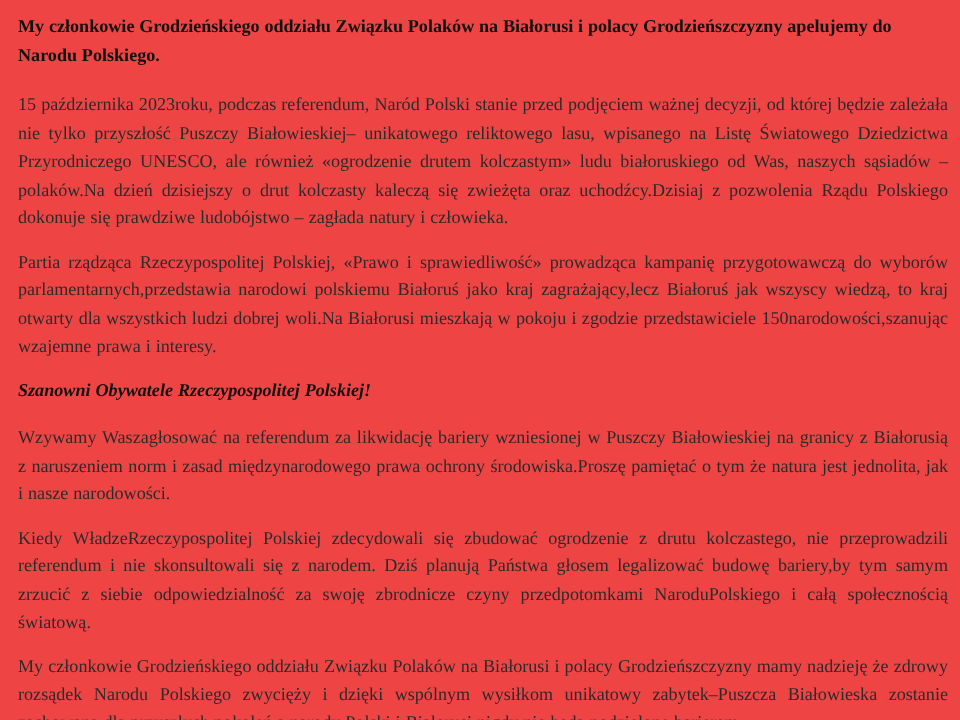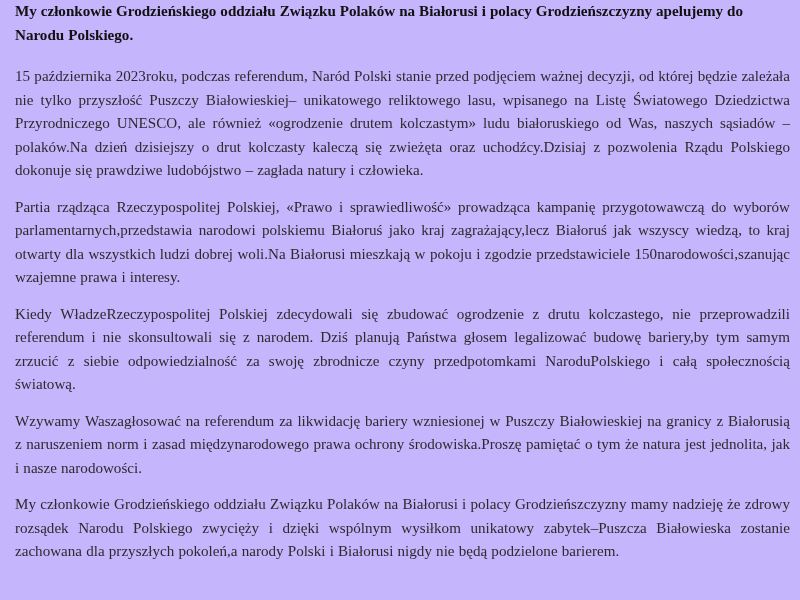--- a/index.html
+++ b/index.html
@@ -14,22 +14,22 @@
     overflow: hidden;
     font-family: "Liberation Serif", "DejaVu Serif", serif;
     color: #1a1a1a;
     -webkit-font-smoothing: antialiased;
   }
 
   .page {
     box-sizing: border-box;
     width: 800px;
     height: 600px;
-    padding: 0 12px 0 15px;
-    background: #c4b5fd;
+    padding: 12px 12px 0 15px;
+    background: #ef4444;
   }
 
   .doc-body {
     width: 775px;
   }
 
   p.para {
     margin: 0 0 13px 0;
     font-size: 15.1px;
     line-height: 23.5px;
@@ -73,21 +73,22 @@
 
 <div class="page">
   <article class="doc-body">
 
     <p class="para bold-upright heading-open">My członkowie Grodzieńskiego oddziału Związku Polaków na Białorusi i polacy Grodzieńszczyzny apelujemy do Narodu Polskiego.</p>
 
     <p class="para">15 października 2023roku, podczas referendum, Naród Polski stanie przed podjęciem ważnej decyzji, od której będzie zależała nie tylko przyszłość Puszczy Białowieskiej– unikatowego reliktowego lasu, wpisanego na Listę Światowego Dziedzictwa Przyrodniczego UNESCO, ale również «ogrodzenie drutem kolczastym» ludu białoruskiego od Was, naszych sąsiadów – polaków.Na dzień dzisiejszy o drut kolczasty kaleczą się zwieżęta oraz uchodźcy.Dzisiaj z pozwolenia Rządu Polskiego dokonuje się prawdziwe ludobójstwo – zagłada natury i człowieka.</p>
 
     <p class="para">Partia rządząca Rzeczypospolitej Polskiej, «Prawo i sprawiedliwość» prowadząca kampanię przygotowawczą do wyborów parlamentarnych,przedstawia  narodowi polskiemu Białoruś jako kraj zagrażający,lecz Białoruś jak wszyscy wiedzą, to kraj otwarty dla wszystkich ludzi dobrej woli.Na Białorusi mieszkają w pokoju i zgodzie przedstawiciele 150narodowości,szanując wzajemne prawa i interesy.</p>
 
+    <p class="para bold-italic salutation">Szanowni Obywatele Rzeczypospolitej Polskiej!</p>
+
+    <p class="para">Wzywamy Waszagłosować na referendum za likwidację bariery wzniesionej w Puszczy Białowieskiej na granicy z Białorusią z naruszeniem norm i zasad międzynarodowego prawa ochrony środowiska.Proszę pamiętać  o tym że natura jest jednolita, jak i nasze narodowości.</p>
 
     <p class="para">Kiedy WładzeRzeczypospolitej Polskiej zdecydowali się zbudować ogrodzenie  z drutu  kolczastego, nie przeprowadzili referendum i nie skonsultowali się z narodem. Dziś planują Państwa głosem legalizować  budowę bariery,by tym samym zrzucić z siebie odpowiedzialność za swoję zbrodnicze czyny przedpotomkami NaroduPolskiego i całą społecznością światową.</p>
-
-    <p class="para">Wzywamy Waszagłosować na referendum za likwidację bariery wzniesionej w Puszczy Białowieskiej na granicy z Białorusią z naruszeniem norm i zasad międzynarodowego prawa ochrony środowiska.Proszę pamiętać  o tym że natura jest jednolita, jak i nasze narodowości.</p>
 
     <p class="para">My członkowie  Grodzieńskiego oddziału Związku Polaków na Białorusi i polacy Grodzieńszczyzny mamy nadzieję że zdrowy rozsądek  Narodu Polskiego zwycięży i dzięki wspólnym wysiłkom unikatowy zabytek–Puszcza Białowieska zostanie zachowana dla przyszłych pokoleń,a narody Polski i Białorusi nigdy nie będą podzielone barierem.</p>
 
   </article>
 </div>
 
 </body></html>

